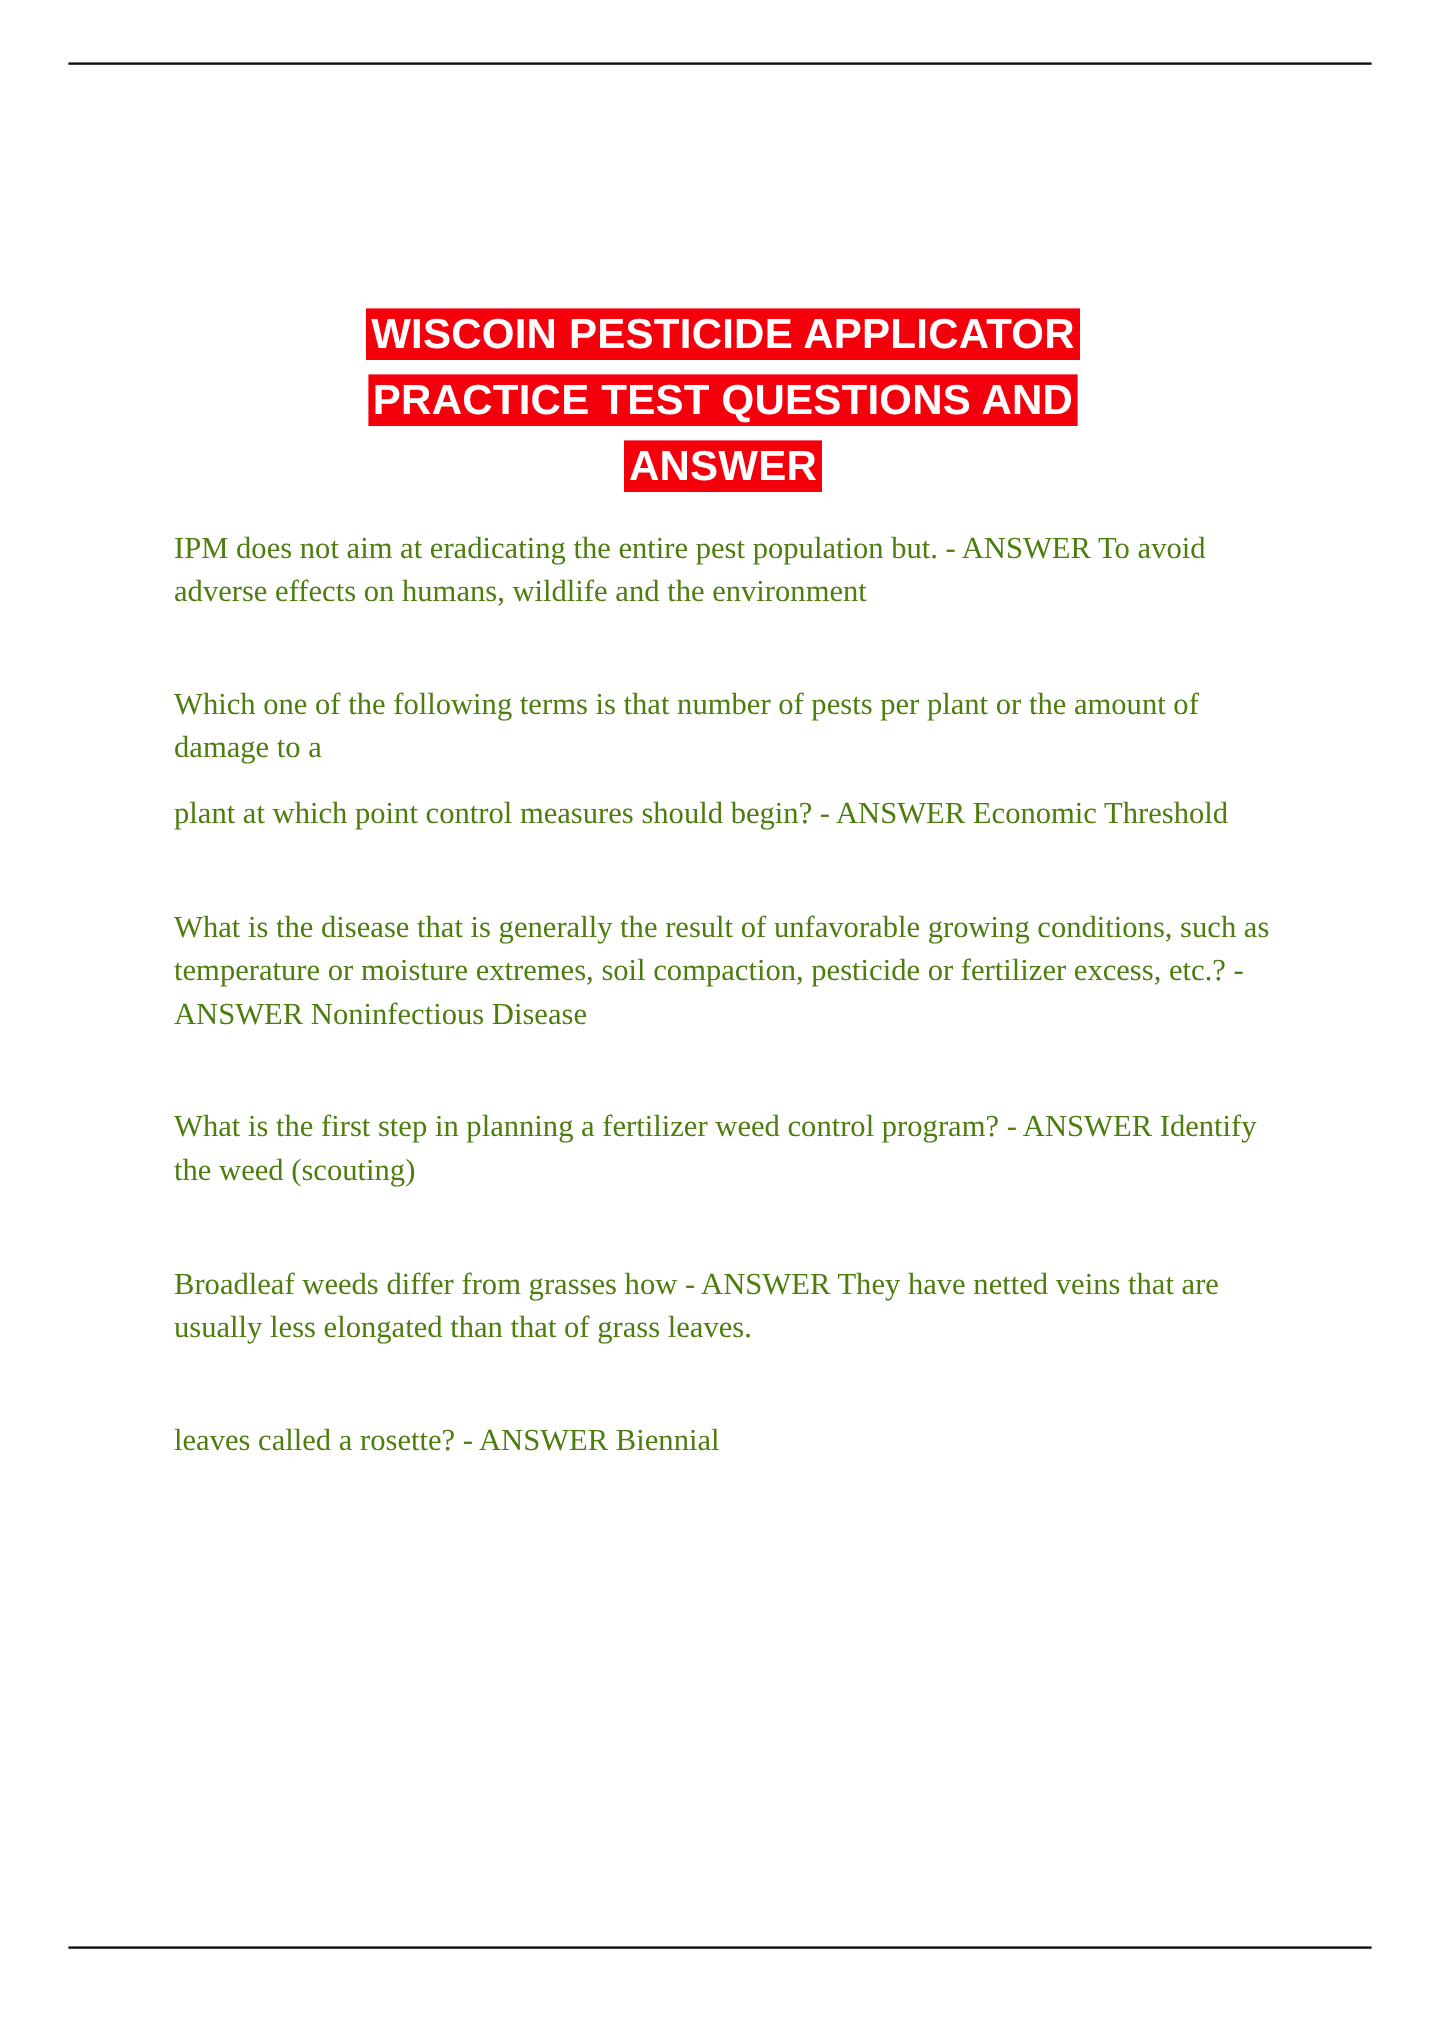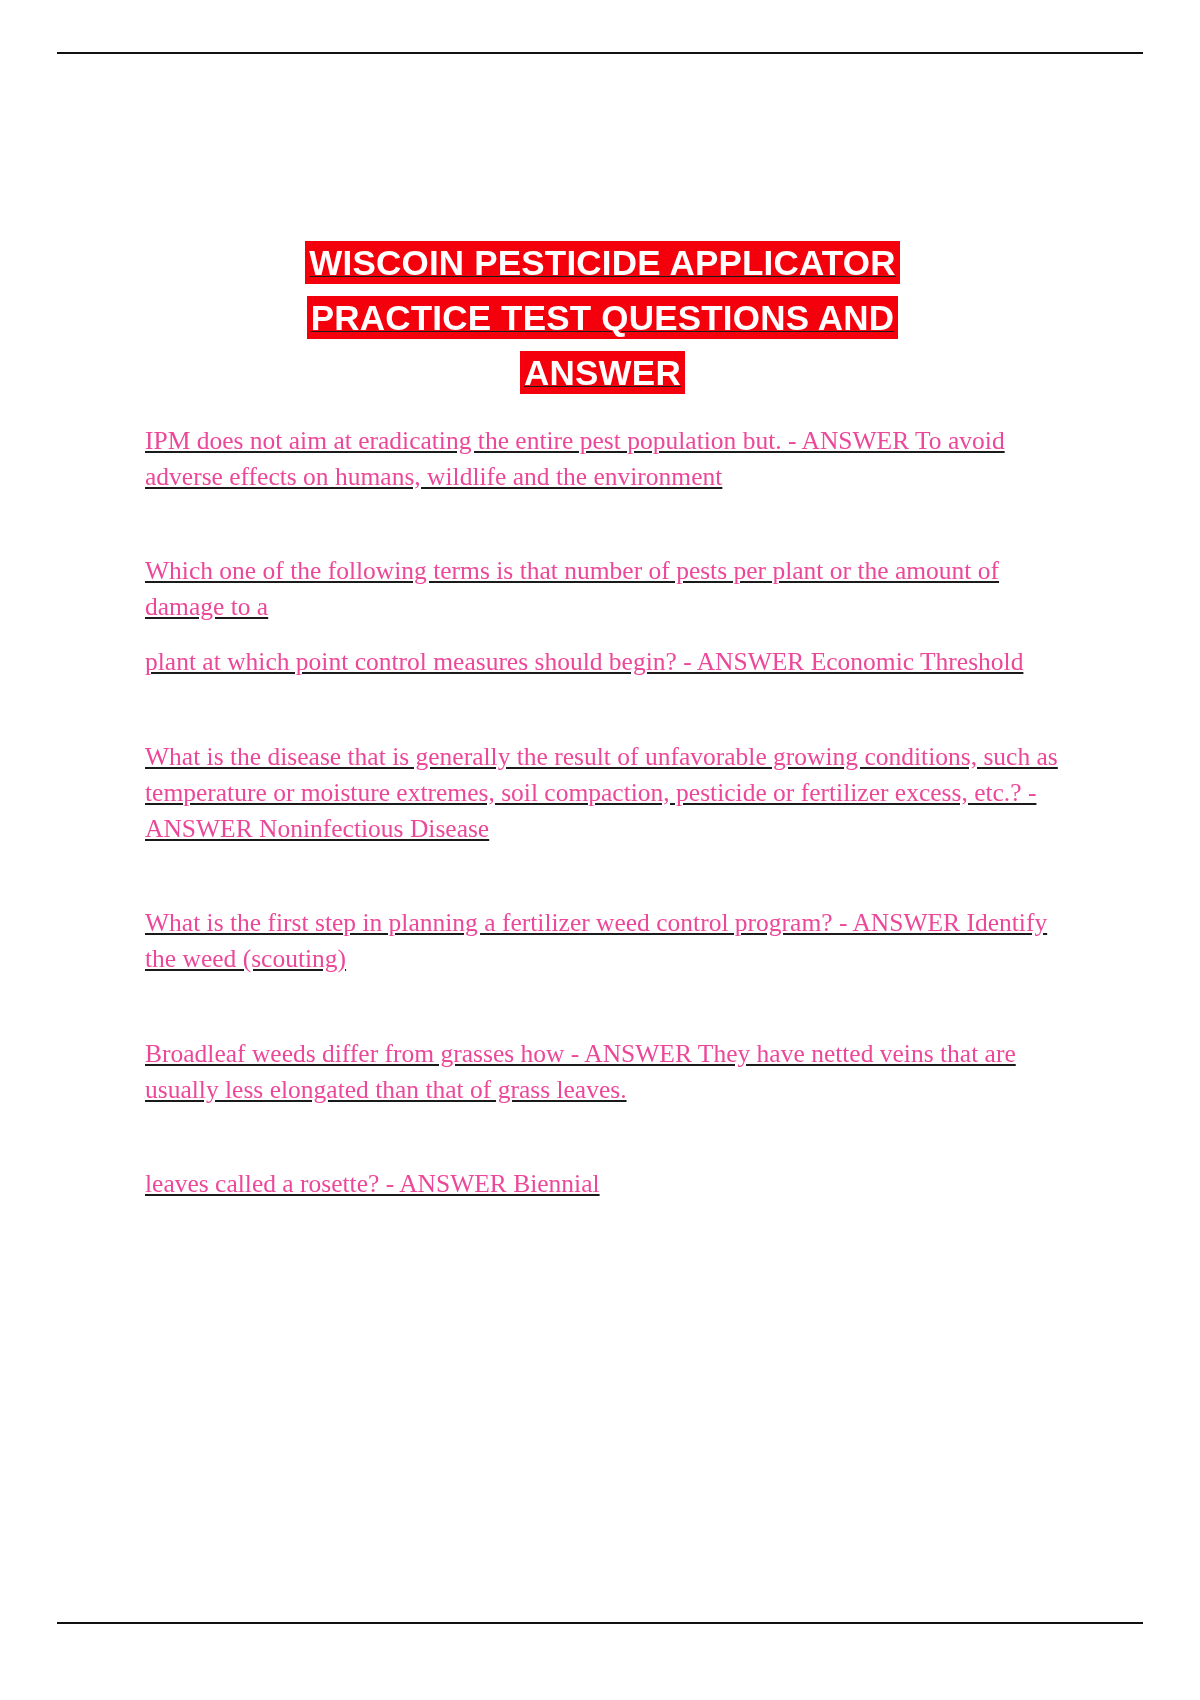--- a/index.html
+++ b/index.html
@@ -29,23 +29,22 @@
     width: 1086px;
     height: 0;
     border-top: 2px solid #111111;
   }
   .rule-top { top: 52px; }
   .rule-bottom { top: 1622px; }
 
   .content {
     position: absolute;
     left: 145px;
-    top: 240px;
+    top: 256px;
     width: 915px;
-    text-decoration: underline;
   }
 
   .title-block {
     text-align: center;
     margin: 0 0 26px 0;
     line-height: 1.32;
   }
   .title-line {
     display: inline;
     font-family: "Liberation Sans", sans-serif;
@@ -65,21 +64,21 @@
   .qa {
     margin: 0 0 58px 0;
   }
   .qa:last-child { margin-bottom: 0; }
 
   .para {
     font-size: 25.5px;
     line-height: 1.42;
     margin: 0;
     text-align: left;
-    color: #ec4899;
+    color: #4d7c0f;
   }
   .para + .para {
     margin-top: 19px;
   }
 </style>
 </head>
 <body>
 
 <div class="page">
 

